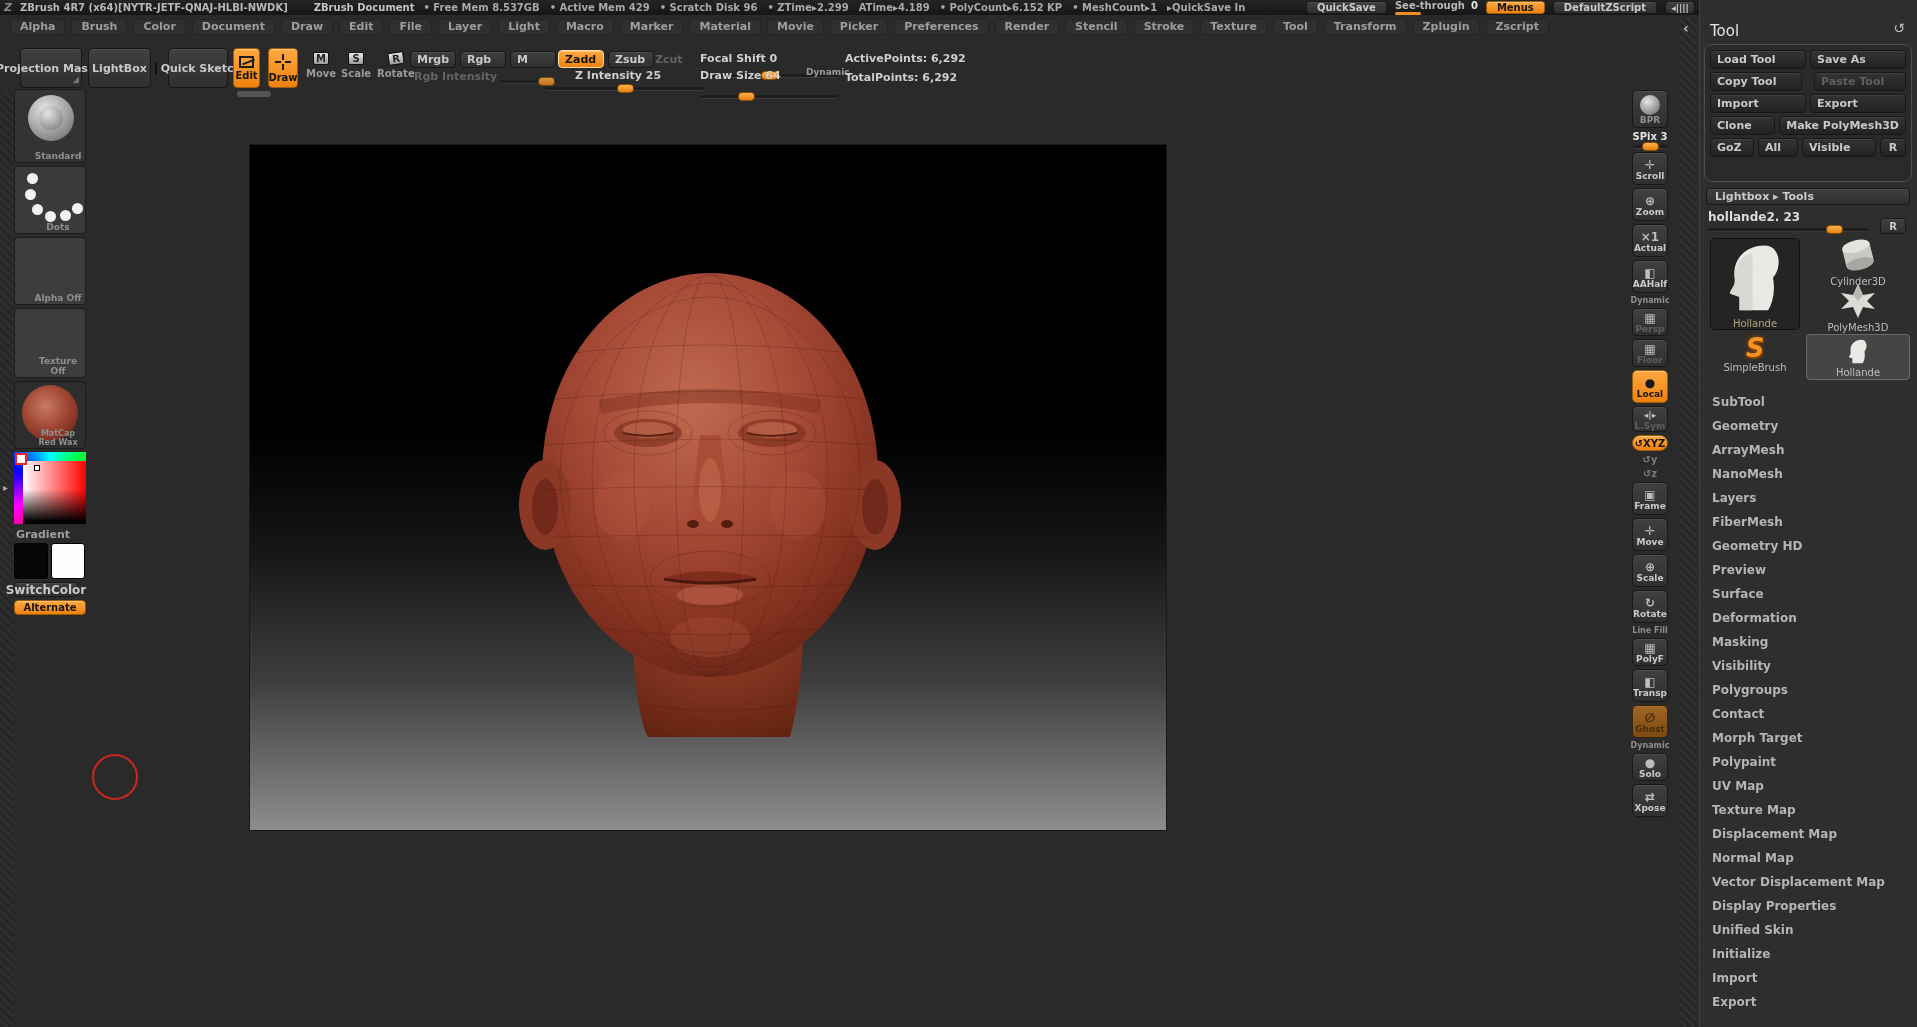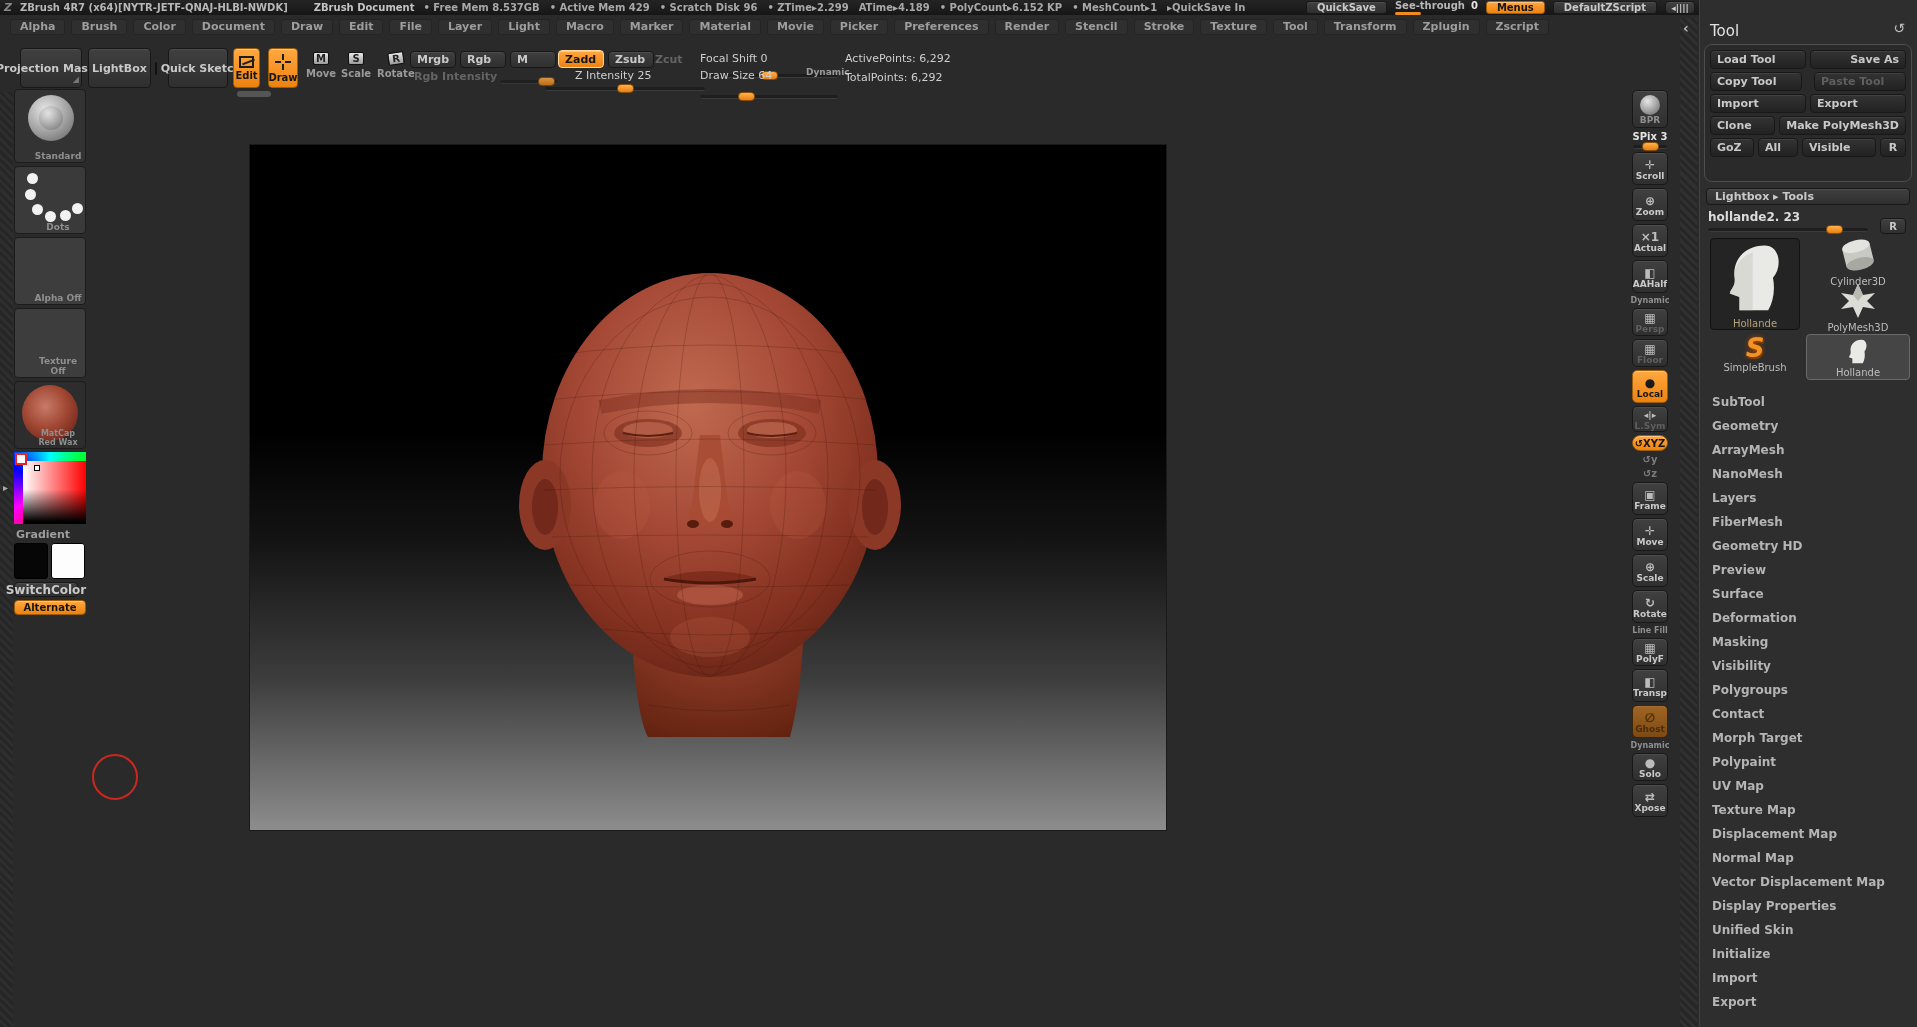--- a/index.html
+++ b/index.html
@@ -26,21 +26,21 @@
              border:1px solid #242424;border-radius:3px;line-height:12px}
   
   .shelf-big{font-size:11px;line-height:13px;text-align:left;padding:0 7px}
   .mini-badge{width:16px;height:13px;background:linear-gradient(#e8e8e8,#9a9a9a);color:#222;border-radius:2px;
               font-size:10px;font-weight:bold;display:flex;align-items:center;justify-content:center;border:1px solid #111}
   .tool-toggle{flex-direction:column;gap:2px;font-size:10px}
   .tool-toggle .lbl{font-size:10px}
   .slider{height:4px;background:#1e1e1e;border-radius:2px;position:relative;border-bottom:1px solid #3c3c3c}
   .slider .handle{position:absolute;top:-3px;width:17px;height:9px;background:linear-gradient(#ffb24e,#e87f10);
                   border:1px solid #8a4d05;border-radius:4px}
-  .sh-label{font-size:11px;font-weight:normal;color:#cfcfcf}
+  .sh-label{font-size:11px;font-weight:bold;color:#cfcfcf}
   
   .tray-item{left:14px;width:72px;background:#333;border:1px solid #1c1c1c;border-radius:4px;overflow:hidden}
   .tray-cap{position:absolute;bottom:1px;left:16px;right:0;text-align:center;font-size:9px;color:#8f8f8f;font-weight:bold}
   .sphere{border-radius:50%;background:radial-gradient(circle at 38% 32%,#e6e6e6,#9e9e9e 55%,#5f5f5f)}
   .dot{position:absolute;width:11px;height:11px;border-radius:50%;background:#f2f2f2}
   
   .rs-btn{width:36px;height:33px;border-radius:5px;flex-direction:column;font-size:9px;gap:0;padding-top:2px}
   .rs-note{font-size:8px;font-weight:bold;color:#8f8f8f;text-align:center;height:9px;line-height:9px}
   .rs-glyph{font-size:12px;line-height:12px;color:#bdbdbd}
   .rs-btn.orange .rs-glyph{color:#1a1a1a}
@@ -412,21 +412,21 @@
 
 <div id="toolpanel" class="abs">
   <div class="abs" style="left:10px;top:22px;font-size:15px;color:#e2e2e2">Tool</div>
   <div class="abs" style="right:12px;top:20px;font-size:14px;color:#bdbdbd">↺</div>
 
   <div class="abs" style="left:4px;top:44px;width:208px;height:138px;background:#2a2a2a;border:1px solid #4e4e4e;border-radius:8px;padding:5px;display:flex;flex-direction:column;gap:3px">
     <div style="display:flex;gap:4px">
       <div class="btn tp-btn" style="flex:1;justify-content:flex-start">
           <span>Load Tool</span>
         </div>
-      <div class="btn tp-btn" style="flex:1;justify-content:flex-end">
+      <div class="btn tp-btn" style="flex:1;justify-content:flex-start">
           <span>Save As</span>
         </div>
     </div>
     <div style="display:flex;gap:12px">
       <div class="btn tp-btn" style="flex:1;justify-content:flex-start">
           <span>Copy Tool</span>
         </div>
       <div class="btn tp-btn dimmed" style="flex:1;justify-content:flex-start">
           <span>Paste Tool</span>
         </div>

